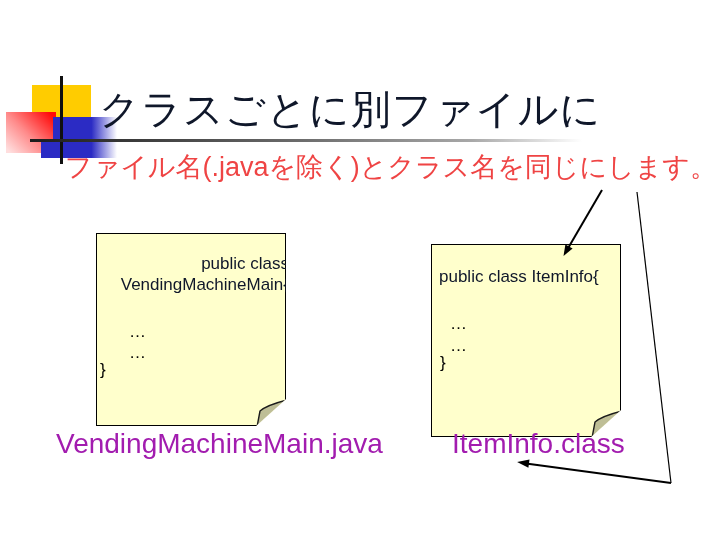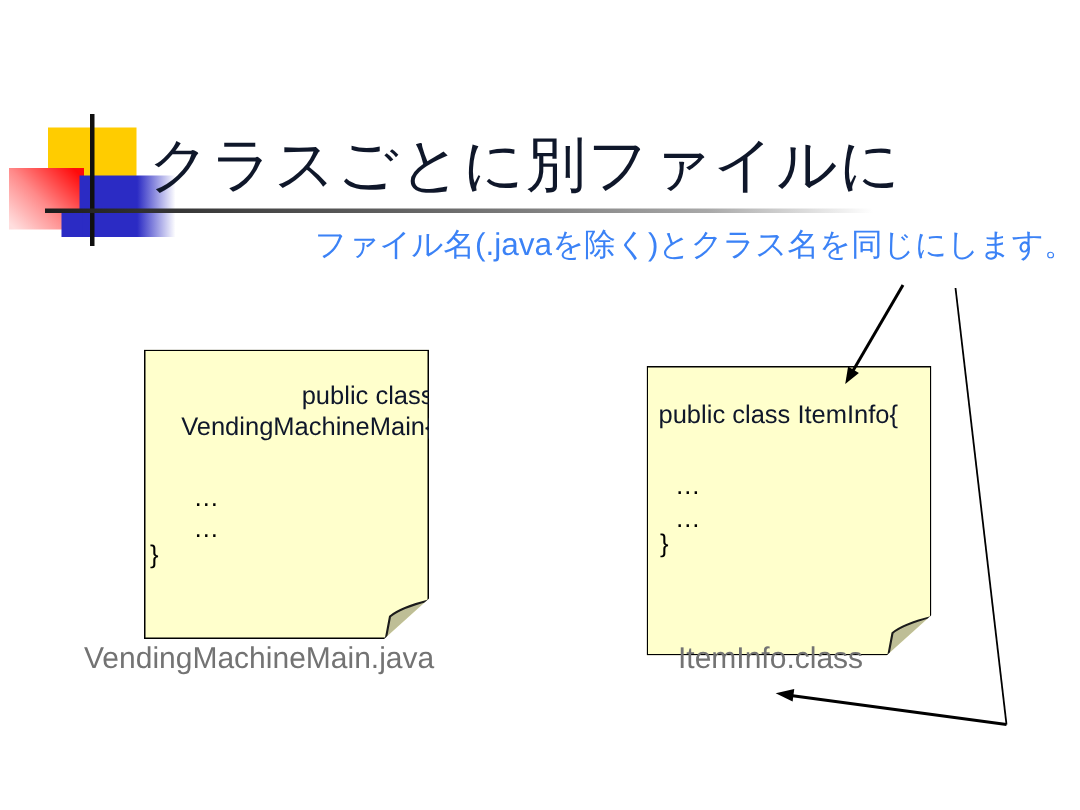--- a/index.html
+++ b/index.html
@@ -13,38 +13,38 @@
     background:linear-gradient(225deg,#ff0a0a 8%,#ff8a8a 55%,#ffdede 95%);}
   .sq-blue{position:absolute;left:53px;top:117px;width:64px;height:41px;
     background:linear-gradient(to right,#2B2BC4 60%,#ffffff 100%);}
   .sq-blue2{position:absolute;left:41px;top:141px;width:14px;height:17px;background:#2B2BC4;}
   .vline{position:absolute;left:60px;top:76px;width:3px;height:88px;background:#101010;}
   .hline{position:absolute;left:30px;top:139px;width:552px;height:3px;
     background:linear-gradient(to right,#1c1c1c,#6e6e6e 50%,#a8a8a8 80%,rgba(168,168,168,0));}
   
   .title{position:absolute;left:99px;top:82px;font-size:40px;font-weight:500;
     color:#0f172a;letter-spacing:1px;white-space:nowrap;}
-  .subtitle{position:absolute;right:3px;top:149px;font-size:21px;color:#3b82f6;white-space:nowrap;}
+  .subtitle{position:absolute;right:3px;top:149px;font-size:27px;color:#ef4444;white-space:nowrap;}
   
   .note{position:absolute;width:188px;height:191px;background:#FFFFCC;border:1px solid #000;
     clip-path:polygon(0 0,100% 0,100% 166px,160px 100%,0 100%);}
   .note-left{left:96px;top:233px;}
   .note-right{left:431px;top:244px;}
   .decl{position:absolute;font-size:17px;line-height:21px;color:#0f172a;text-align:right;}
   .decl-left{left:6px;top:19px;width:186px;}
   .decl-right{left:7px;top:21px;white-space:nowrap;}
   .el{position:absolute;font-size:17px;color:#000;}
   .el1L{left:32px;top:88px;}  .el2L{left:32px;top:109px;}
   .el1R{left:18px;top:69px;}  .el2R{left:18px;top:91px;}
   .brace{position:absolute;font-size:17px;color:#000;}
   .braceL{left:3px;top:126px;} .braceR{left:8px;top:108px;}
   .fold{position:absolute;left:150px;top:156px;width:42px;height:39px;overflow:visible;}
   .fold path{fill:#BEBE96;stroke:#1b1b1b;stroke-width:1.4;stroke-linejoin:round;}
   
-  .filelabel{position:absolute;font-size:20px;color:#737373;white-space:nowrap;}
+  .filelabel{position:absolute;font-size:28px;color:#a21caf;white-space:nowrap;}
   .labelL{left:56px;top:428px;}
   .labelR{left:452px;top:428px;}
   
   .overlay{position:absolute;left:0;top:0;width:720px;height:540px;pointer-events:none;}
   .overlay line,.overlay path{stroke:#000;fill:none;}
   .overlay polygon{fill:#000;stroke:none;}
 </style>
 </head>
 <body>
 

